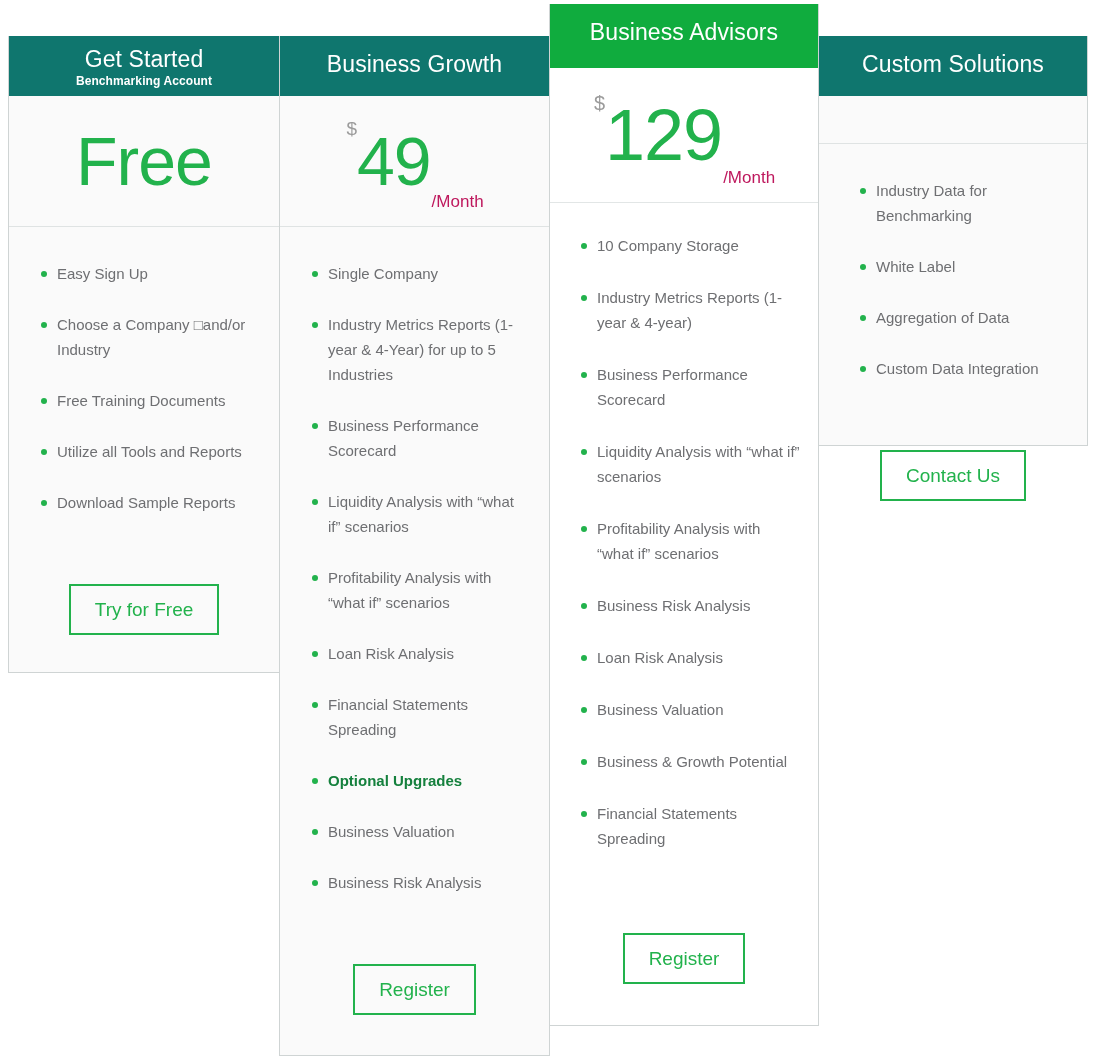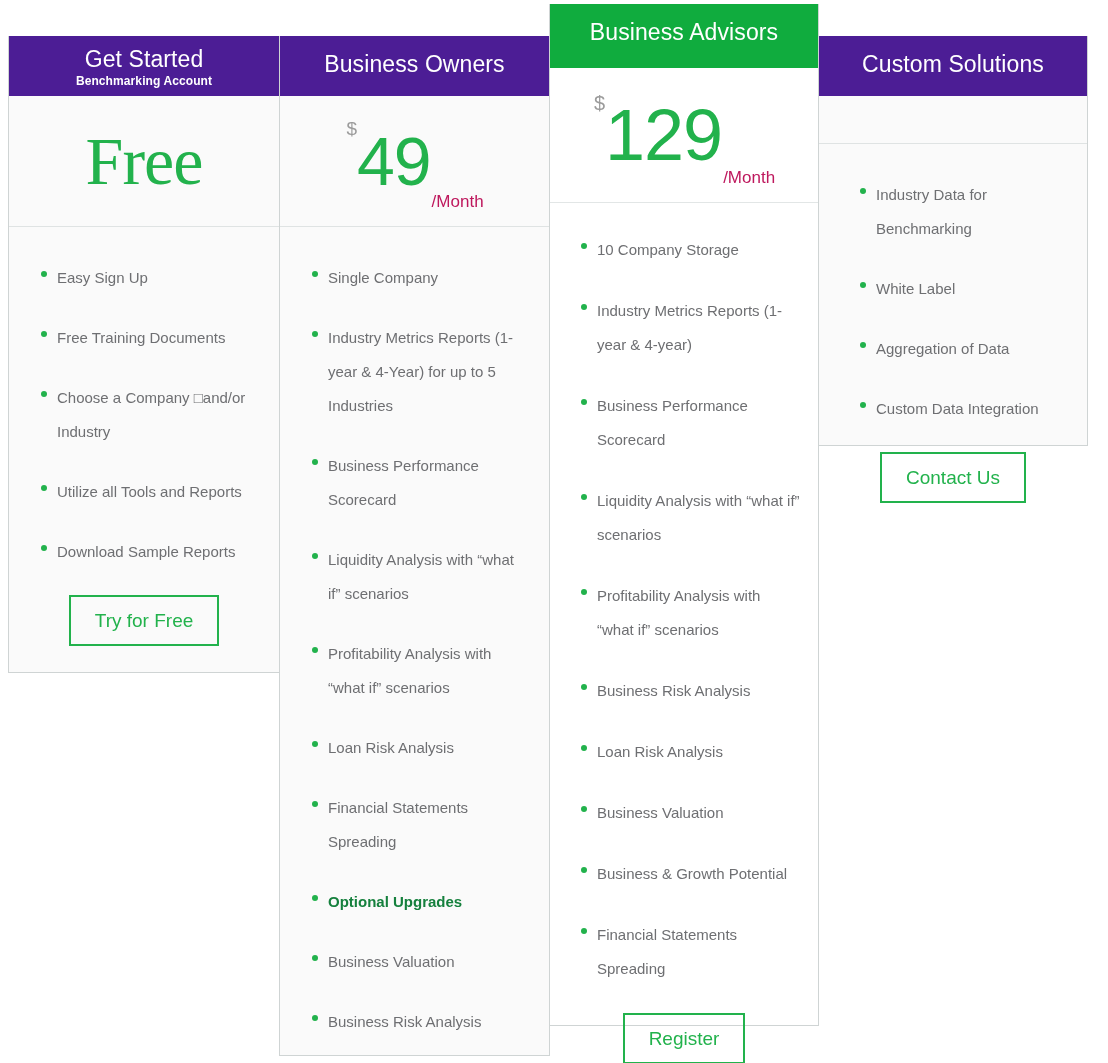--- a/index.html
+++ b/index.html
@@ -27,21 +27,21 @@
     box-sizing: border-box;
     background: #fafafa;
     border-left: 1px solid #cfd4d4;
     border-right: 1px solid #cfd4d4;
     border-bottom: 1px solid #cfd4d4;
     display: flex;
     flex-direction: column;
   }
 
   .plan .plan-head {
-    background: #4c1d95;
+    background: #0f766e;
     color: #ffffff;
     text-align: center;
     box-sizing: border-box;
     padding-top: 9px;
     flex: 0 0 auto;
   }
   .plan .plan-title {
     font-size: 23px;
     line-height: 29px;
     font-weight: 400;
@@ -89,21 +89,21 @@
   .plan .plan-features {
     list-style: none;
     margin: 0;
     padding: 0;
     flex: 1 1 auto;
   }
   .plan .plan-features li {
     position: relative;
     color: #6e6f72;
     font-size: 15px;
-    line-height: 34px;
+    line-height: 25px;
     padding-left: 21px;
   }
   .plan .plan-features li::before {
     content: "";
     position: absolute;
     left: 5px;
     top: 10px;
     width: 6px;
     height: 6px;
     border-radius: 50%;
@@ -122,31 +122,32 @@
     display: inline-block;
     box-sizing: border-box;
     border: 2px solid #22b24c;
     background: transparent;
     color: #22b24c;
     font-family: "Liberation Sans", sans-serif;
     font-size: 19px;
     line-height: 1;
     padding: 14px 24px;
     cursor: pointer;
+    margin-top: 43px;
   }
 
   
   #plan-get-started {
     left: 8px;
     top: 36px;
     width: 272px;
     height: 637px;
   }
   #plan-get-started .plan-head { height: 60px; }
-  #plan-get-started .plan-price { height: 131px; font-family: Liberation Serif, serif; }
+  #plan-get-started .plan-price { height: 131px; }
   #plan-get-started .price-amount { font-size: 68px; }
   #plan-get-started .plan-features { padding: 34px 20px 0 27px; }
   #plan-get-started .plan-features li { margin-bottom: 26px; }
   #plan-get-started .plan-cta-wrap { padding-bottom: 45px; }
 
   
   #plan-business-owners {
     left: 279px;
     top: 36px;
     width: 271px;
@@ -206,33 +207,33 @@
       <div class="plan-title">Get Started</div>
       <div class="plan-subtitle">Benchmarking Account</div>
     </header>
     <div class="plan-price">
       <span class="price-currency"></span>
       <span class="price-amount">Free</span>
       <span class="price-period"></span>
     </div>
     <ul class="plan-features">
       <li>Easy Sign Up</li>
+      <li>Choose a Company □and/or Industry</li>
       <li>Free Training Documents</li>
-      <li>Choose a Company □and/or Industry</li>
       <li>Utilize all Tools and Reports</li>
       <li>Download Sample Reports</li>
     </ul>
     <div class="plan-cta-wrap">
       <button class="cta-button">Try for Free</button>
     </div>
   </section>
 
   <section class="plan" id="plan-business-owners">
     <header class="plan-head">
-      <div class="plan-title">Business Owners</div>
+      <div class="plan-title">Business Growth</div>
     </header>
     <div class="plan-price">
       <span class="price-currency">$</span>
       <span class="price-amount">49</span>
       <span class="price-period">/Month</span>
     </div>
     <ul class="plan-features">
       <li>Single Company</li>
       <li>Industry Metrics Reports (1-year &amp; 4-Year) for up to 5 Industries</li>
       <li>Business Performance Scorecard</li>

